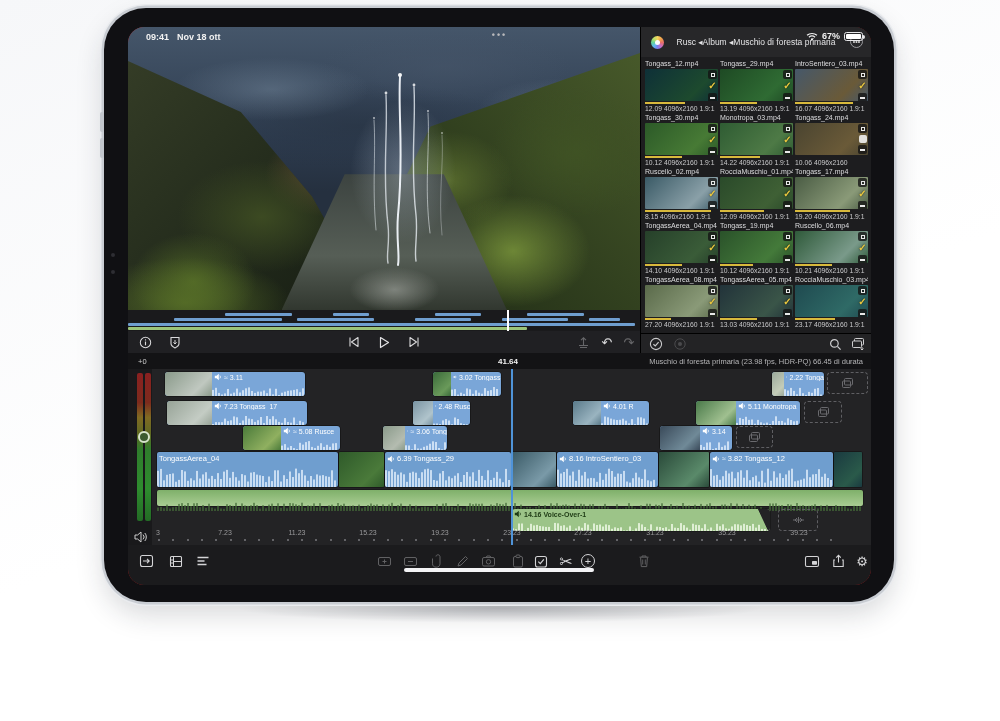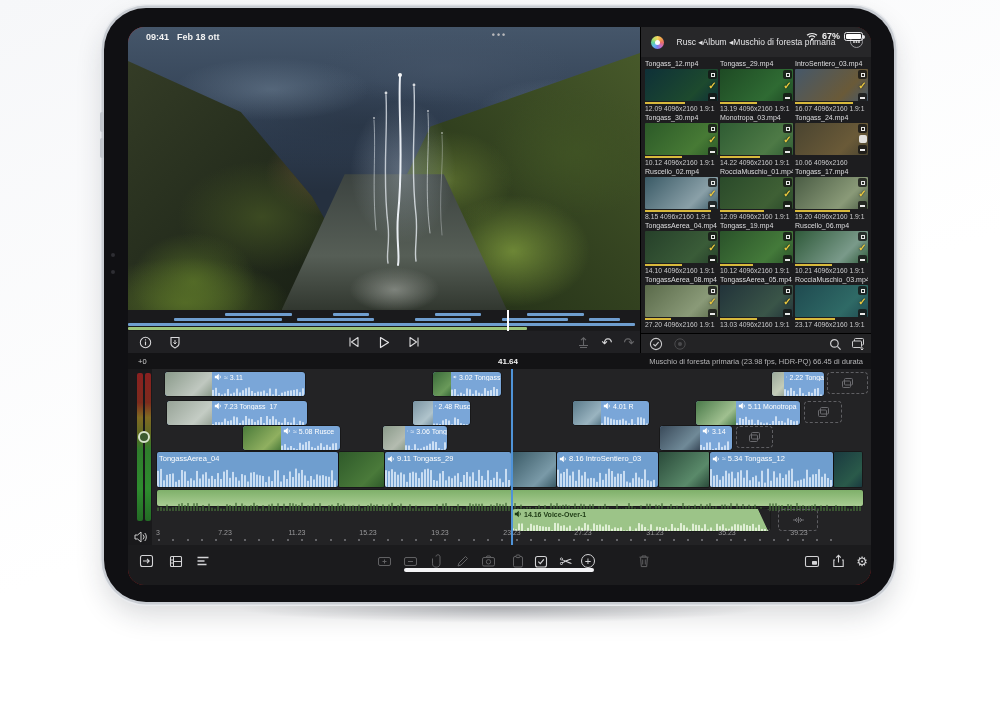--- a/index.html
+++ b/index.html
@@ -173,21 +173,21 @@
     <div class="side-btn" style="top:104px"></div>
     <div class="side-btn" style="top:130px"></div>
     <div class="cam-dot" style="top:245px"></div>
     <div class="cam-dot" style="top:262px"></div>
 
     <div class="screen">
 
       <div class="statusbar">
         <div class="sb-left">
           <span>09:41</span>
-          <span>Feb 18 ott</span>
+          <span>Nov 18 ott</span>
         </div>
         <div class="menu-dots">•••</div>
         <div class="sb-right">
           <svg width="12" height="9" viewBox="0 0 14 10">
             <path d="M1.2 3.6 C4.4 0.8 9.6 0.8 12.8 3.6" stroke="#f2f2f2" stroke-width="1.4" fill="none"></path>
             <path d="M3.4 5.8 C5.5 4.0 8.5 4.0 10.6 5.8" stroke="#f2f2f2" stroke-width="1.4" fill="none"></path>
             <circle cx="7" cy="8.2" r="1.3" fill="#f2f2f2"></circle>
           </svg>
           <span>67%</span>
           <span class="batt">
@@ -1033,21 +1033,21 @@
                 <rect x="114" y="11.6" width="2" height="8.4" fill="rgba(228,240,252,.85)"></rect>
                 <rect x="117" y="15.2" width="2" height="4.8" fill="rgba(228,240,252,.85)"></rect>
                 <rect x="120" y="1.9" width="2" height="18.1" fill="rgba(228,240,252,.85)"></rect>
                 <rect x="123" y="13.0" width="2" height="7.0" fill="rgba(228,240,252,.85)"></rect>
               </svg></div>
             <span class="clabel">
               <svg width="8" height="8" viewBox="0 0 10 10">
                 <path d="M1 3.5 h2.2 L6 1 v8 L3.2 6.5 H1 Z" fill="currentColor"></path>
                 <path d="M7.3 3.2 a2.6 2.6 0 0 1 0 3.6" stroke="currentColor" fill="none" stroke-width="1"></path>
               </svg>
-              <span>9.11  Tongass_29</span>
+              <span>6.39  Tongass_29</span>
             </span>
           </div>
           <div class="mthumbseg" style="left: 384px; top: 83px; width: 44px; background: linear-gradient(135deg, rgb(58, 90, 102) 0%, rgb(122, 154, 168) 70%, rgb(58, 90, 102) 100%);"></div>
           <div class="mainclip" style="left: 429px; top: 83px; width: 101px;">
             <div class="cwave"><svg width="101" height="20" viewBox="0 0 101 20" preserveAspectRatio="none">
                 <rect x="0" y="2.6" width="2" height="17.4" fill="rgba(228,240,252,.85)"></rect>
                 <rect x="3" y="6.5" width="2" height="13.5" fill="rgba(228,240,252,.85)"></rect>
                 <rect x="6" y="5.0" width="2" height="15.0" fill="rgba(228,240,252,.85)"></rect>
                 <rect x="9" y="1.8" width="2" height="18.2" fill="rgba(228,240,252,.85)"></rect>
                 <rect x="12" y="8.5" width="2" height="11.5" fill="rgba(228,240,252,.85)"></rect>
@@ -1132,21 +1132,21 @@
                 <rect x="114" y="6.7" width="2" height="13.3" fill="rgba(228,240,252,.85)"></rect>
                 <rect x="117" y="11.0" width="2" height="9.0" fill="rgba(228,240,252,.85)"></rect>
                 <rect x="120" y="13.0" width="2" height="7.0" fill="rgba(228,240,252,.85)"></rect>
               </svg></div>
             <span class="clabel">
               <svg width="8" height="8" viewBox="0 0 10 10">
                 <path d="M1 3.5 h2.2 L6 1 v8 L3.2 6.5 H1 Z" fill="currentColor"></path>
                 <path d="M7.3 3.2 a2.6 2.6 0 0 1 0 3.6" stroke="currentColor" fill="none" stroke-width="1"></path>
               </svg>
               <span class="fadeg">≈</span>
-              <span>5.34  Tongass_12</span>
+              <span>3.82  Tongass_12</span>
             </span>
           </div>
           <div class="mthumbseg" style="left: 706px; top: 83px; width: 28px; background: linear-gradient(135deg, rgb(26, 58, 64) 0%, rgb(42, 90, 74) 70%, rgb(26, 58, 64) 100%);"></div>
           <div class="music" style="left: 29px; top: 121px; width: 706px;">
             <div class="cwave" style="height:9px"><svg width="706" height="9" viewBox="0 0 706 9" preserveAspectRatio="none">
                 <rect x="0" y="5.5" width="2" height="3.5" fill="rgba(70,110,58,.75)"></rect>
                 <rect x="3" y="4.9" width="2" height="4.1" fill="rgba(70,110,58,.75)"></rect>
                 <rect x="6" y="6.3" width="2" height="2.7" fill="rgba(70,110,58,.75)"></rect>
                 <rect x="9" y="2.6" width="2" height="6.4" fill="rgba(70,110,58,.75)"></rect>
                 <rect x="12" y="6.5" width="2" height="2.5" fill="rgba(70,110,58,.75)"></rect>

